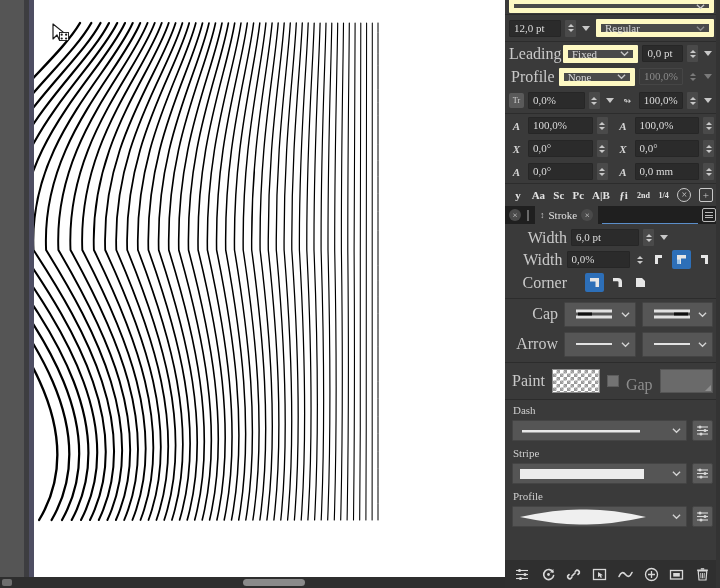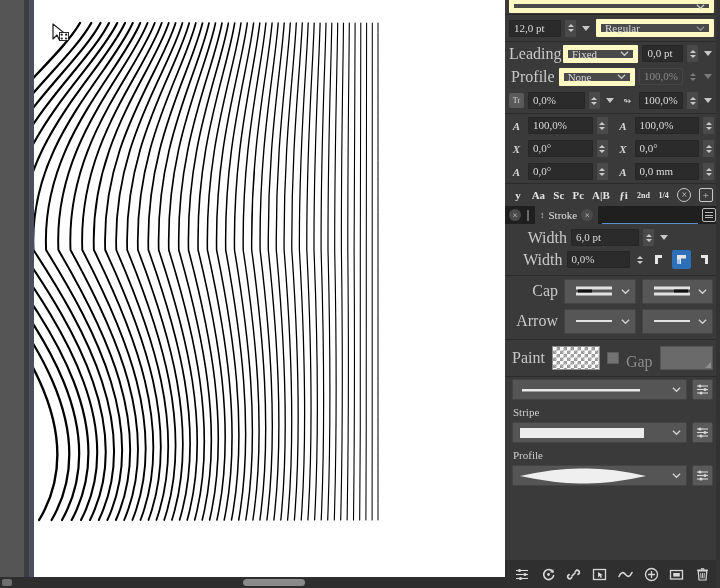--- a/index.html
+++ b/index.html
@@ -497,20 +497,38 @@
           <rect x="3" y="7.6" width="3" height="4.4" fill="#9fc6ea"></rect>
         </svg>
       </div>
       <div class="tbtn">
         <svg width="15" height="15" viewBox="0 0 15 15">
           <path d="M4 3 L11 3 L11 12 L8 12 L8 6 L4 6 Z" fill="#e6e6e6"></path>
         </svg>
       </div>
     </div>
 
+    <div class="row" style="height:23px;">
+      <span class="lbl" style="width:58px;">Corner</span>
+      <div class="tbtn on" style="margin-left:14px;">
+        <svg width="15" height="15" viewBox="0 0 15 15">
+          <path d="M3 3 L12 3 L12 12 L8.5 12 L8.5 6.5 L3 6.5 Z" fill="#e6e6e6"></path>
+        </svg>
+      </div>
+      <div class="tbtn">
+        <svg width="15" height="15" viewBox="0 0 15 15">
+          <path d="M3 3 L8 3 A4 4 0 0 1 12 7 L12 12 L8.5 12 L8.5 7 A1 1 0 0 0 7.5 6.2 L3 6.2 Z" fill="#e6e6e6"></path>
+        </svg>
+      </div>
+      <div class="tbtn">
+        <svg width="15" height="15" viewBox="0 0 15 15">
+          <path d="M3 3 L9 3 L12 6 L12 12 L3 12 Z" fill="#e6e6e6"></path>
+        </svg>
+      </div>
+    </div>
     <div class="divider" style="margin-top:4px;"></div>
 
     <div class="row" style="height:30px;gap:6px;padding:3px 7px;">
       <span class="lbl" style="width:46px;">Cap</span>
       <div class="preview-combo">
         <svg width="48" height="18" viewBox="0 0 48 18">
           <rect x="6" y="4.5" width="36" height="3" fill="#e2e2e2"></rect>
           <rect x="6" y="10.5" width="36" height="3" fill="#e2e2e2"></rect>
           <rect x="8" y="7.5" width="14" height="3" fill="#0f0f0f"></rect>
         </svg>
@@ -561,20 +579,21 @@
 
     <div class="row" style="height:36px;gap:7px;padding:5px 7px;">
       <span class="lbl" style="width:34px;">Paint</span>
       <div class="checker"></div>
       <span class="gap-check"></span>
       <span class="lbl" style="color:#8c8c8c;margin-top:7px;">Gap</span>
       <div class="gap-swatch"></div>
     </div>
     <div class="divider"></div>
 
+    <div class="sec-label">Dash</div>
     <div class="row" style="height:25px;gap:5px;padding:0 7px;">
       <div class="wide-combo">
         <svg width="130" height="12" viewBox="0 0 130 12">
           <rect x="4" y="5" width="118" height="2.5" fill="#e8e8e8"></rect>
         </svg>
         <span class="chev">
           <svg viewBox="0 0 10 10">
               <path d="M1 3 L5 7 L9 3" stroke="#d4d4d4" stroke-width="1.4" fill="none"></path>
             </svg>
         </span>

